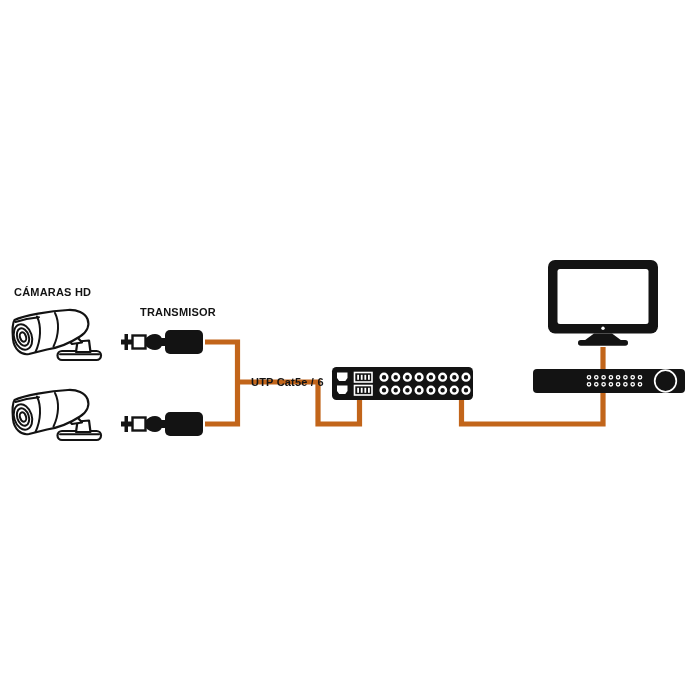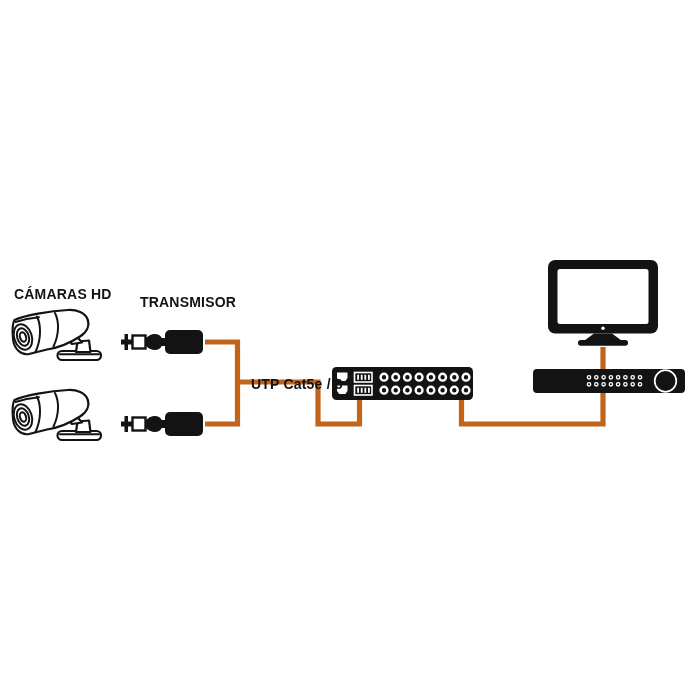--- a/index.html
+++ b/index.html
@@ -11,28 +11,28 @@
   .stage{
     position:relative;
     width:700px;height:700px;
     background:var(--bg);
     overflow:hidden;
     font-family:"Liberation Sans", sans-serif;
   }
   .stage svg{position:absolute;left:0;top:0;}
   .lbl{
     position:absolute;
-    font-size:14px;
+    font-size:11px;
     font-weight:700;
     letter-spacing:.2px;
     color:var(--ink);
     white-space:nowrap;
   }
   #lbl-cameras{left:14px;top:286px;}
-  #lbl-transmisor{left:140px;top:294px;}
+  #lbl-transmisor{left:140px;top:306px;}
   #lbl-cable{left:251px;top:376px;}
 
   
   .ink{fill:var(--ink);stroke:none;}
   .lineart{fill:#ffffff;stroke:var(--ink);stroke-width:2.2;stroke-linejoin:round;stroke-linecap:round;}
   .lineart-thin{fill:none;stroke:var(--ink);stroke-width:2;stroke-linejoin:round;stroke-linecap:round;}
   .cable{fill:none;stroke:var(--cable);stroke-width:5.2;stroke-linejoin:miter;stroke-linecap:butt;}
   .port-white{fill:#ffffff;stroke:none;}
   .ring-white{fill:none;stroke:#ffffff;}
 </style>

